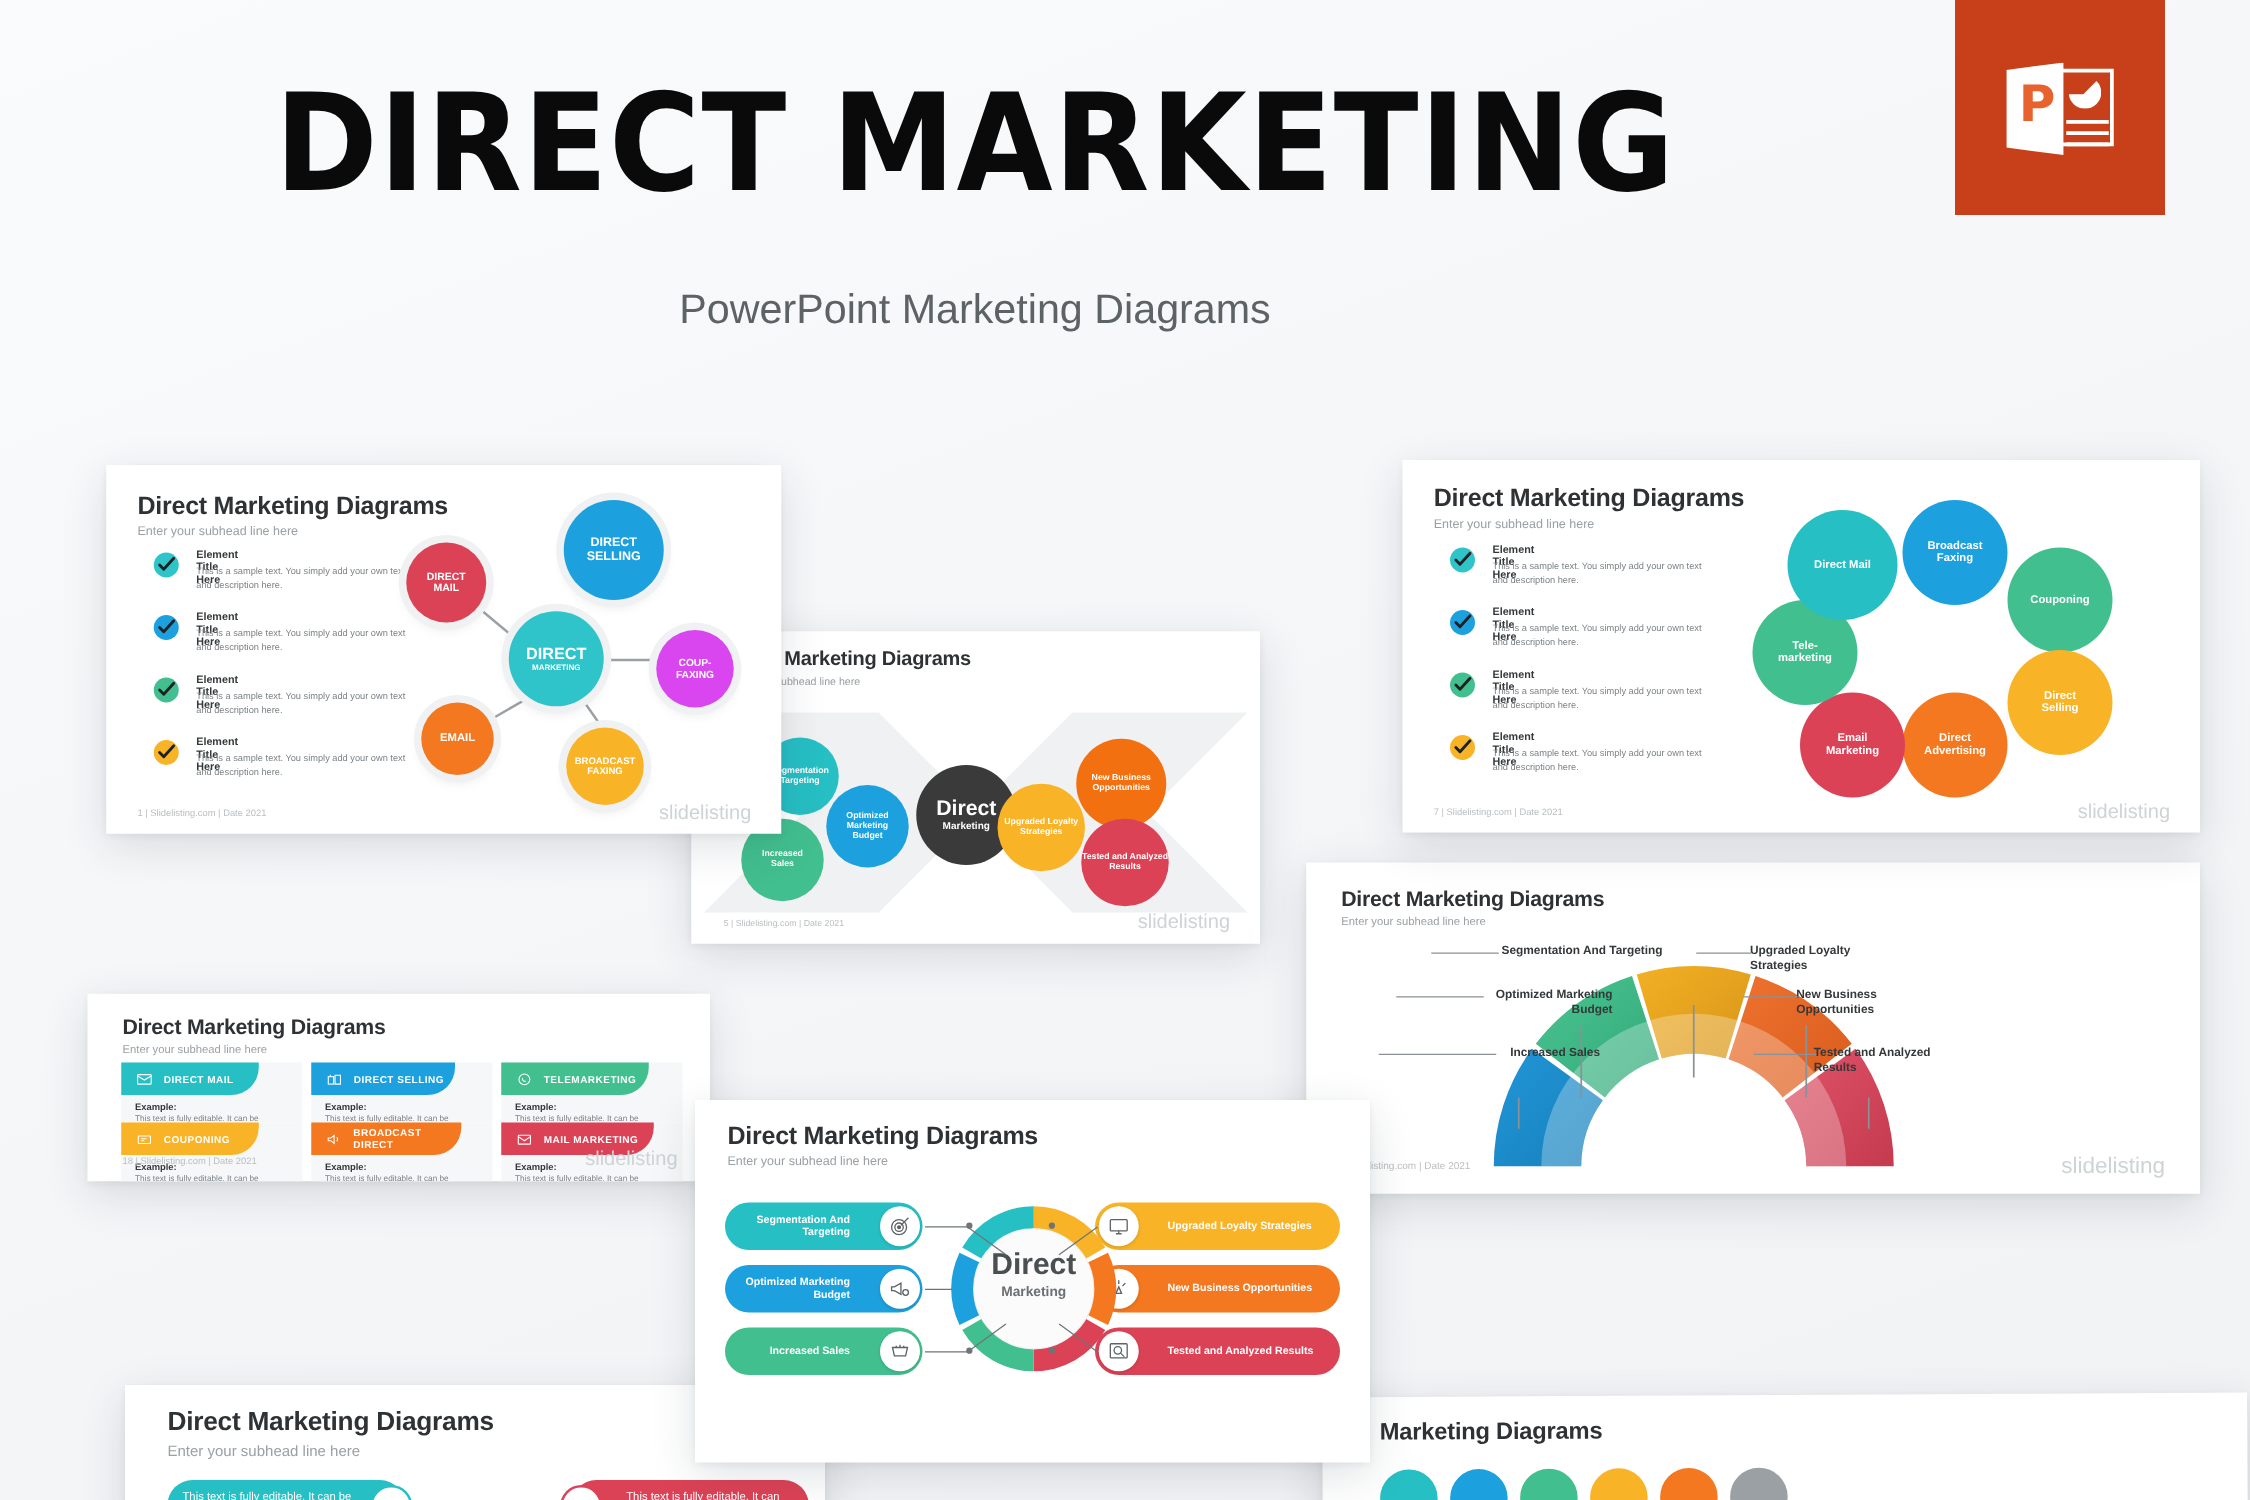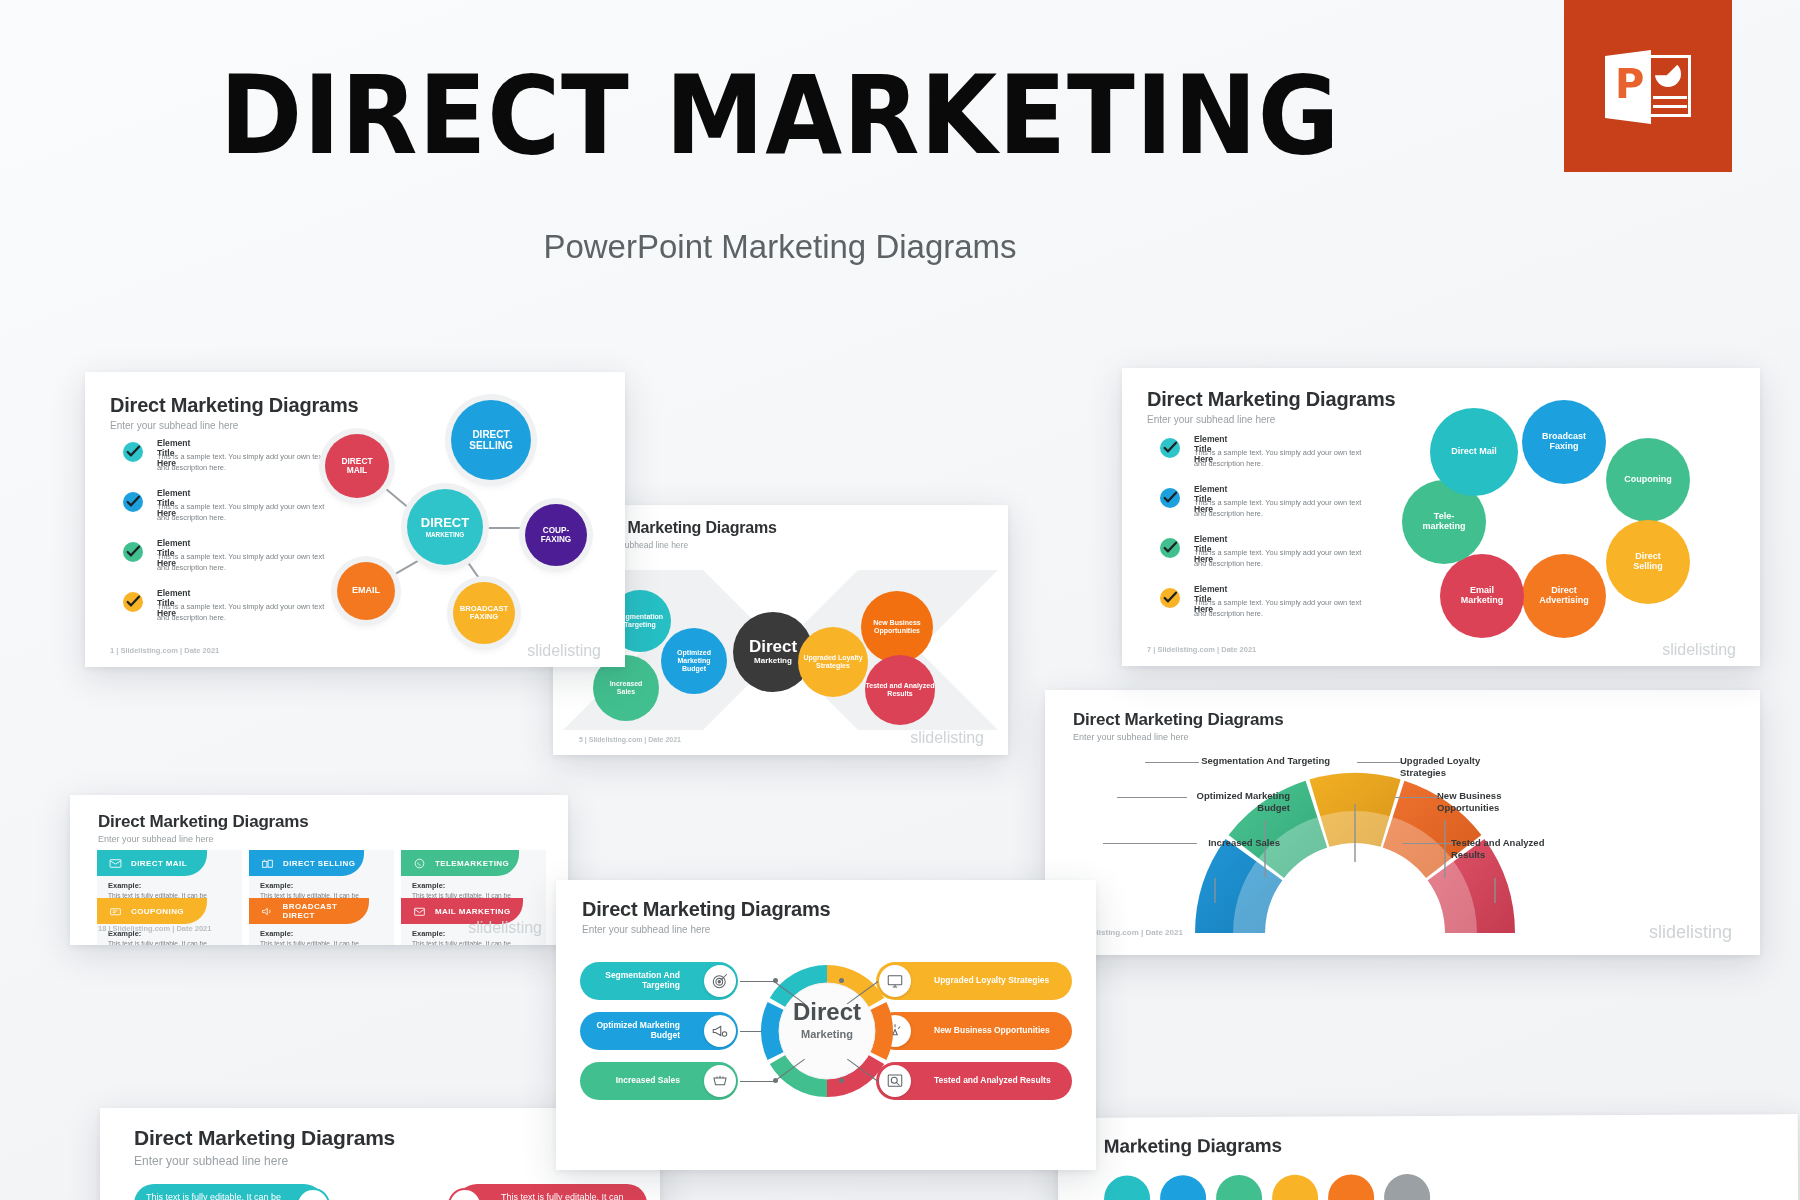--- a/index.html
+++ b/index.html
@@ -71,21 +71,21 @@
     box-shadow: 0 10px 34px rgba(30,40,55,0.14), 0 2px 6px rgba(30,40,55,0.07);
     overflow: hidden;
   }
   .s-title {
     position: absolute;
     font-weight: 700;
     color: #2f3234;
     letter-spacing: -0.2px;
   }
   .s-sub { position: absolute; color: #9aa0a4; }
-  .s-foot { position: absolute; color: #b9bec1; font-weight: bold; }
+  .s-foot { position: absolute; color: #b9bec1; }
   .s-brand { position: absolute; color: #ced3d6; font-weight: 400; }
 
   
   .bullet { position: absolute; }
   .b-check {
     position: absolute; border-radius: 50%;
     display: flex; align-items: center; justify-content: center;
   }
   .b-check svg { display: block; }
   .b-title { position: absolute; font-weight: 700; color: #34383a; }
@@ -505,21 +505,21 @@
       <span style="font-size:6.4px;">MARKETING</span>
     </div>
     <div class="circ ring" style="left:366px;top:28px;width:80px;height:80px;background:#1da1de;font-size:10px;flex-direction:column;">
       <span>DIRECT</span>
       <span>SELLING</span>
     </div>
     <div class="circ ring" style="left:240px;top:62px;width:64px;height:64px;background:#dc4256;font-size:8.4px;flex-direction:column;">
       <span>DIRECT</span>
       <span>MAIL</span>
     </div>
-    <div class="circ ring" style="left:440px;top:132px;width:62px;height:62px;background:#4c1d95;font-size:8.2px;flex-direction:column;">
+    <div class="circ ring" style="left:440px;top:132px;width:62px;height:62px;background:#d946ef;font-size:8.2px;flex-direction:column;">
       <span>COUP-</span>
       <span>FAXING</span>
     </div>
     <div class="circ ring" style="left:252px;top:190px;width:58px;height:58px;background:#f4781f;font-size:9px;">
       <span>EMAIL</span>
     </div>
     <div class="circ ring" style="left:368px;top:210px;width:62px;height:62px;background:#f9b326;font-size:7.6px;flex-direction:column;">
       <span>BROADCAST</span>
       <span>FAXING</span>
     </div>

